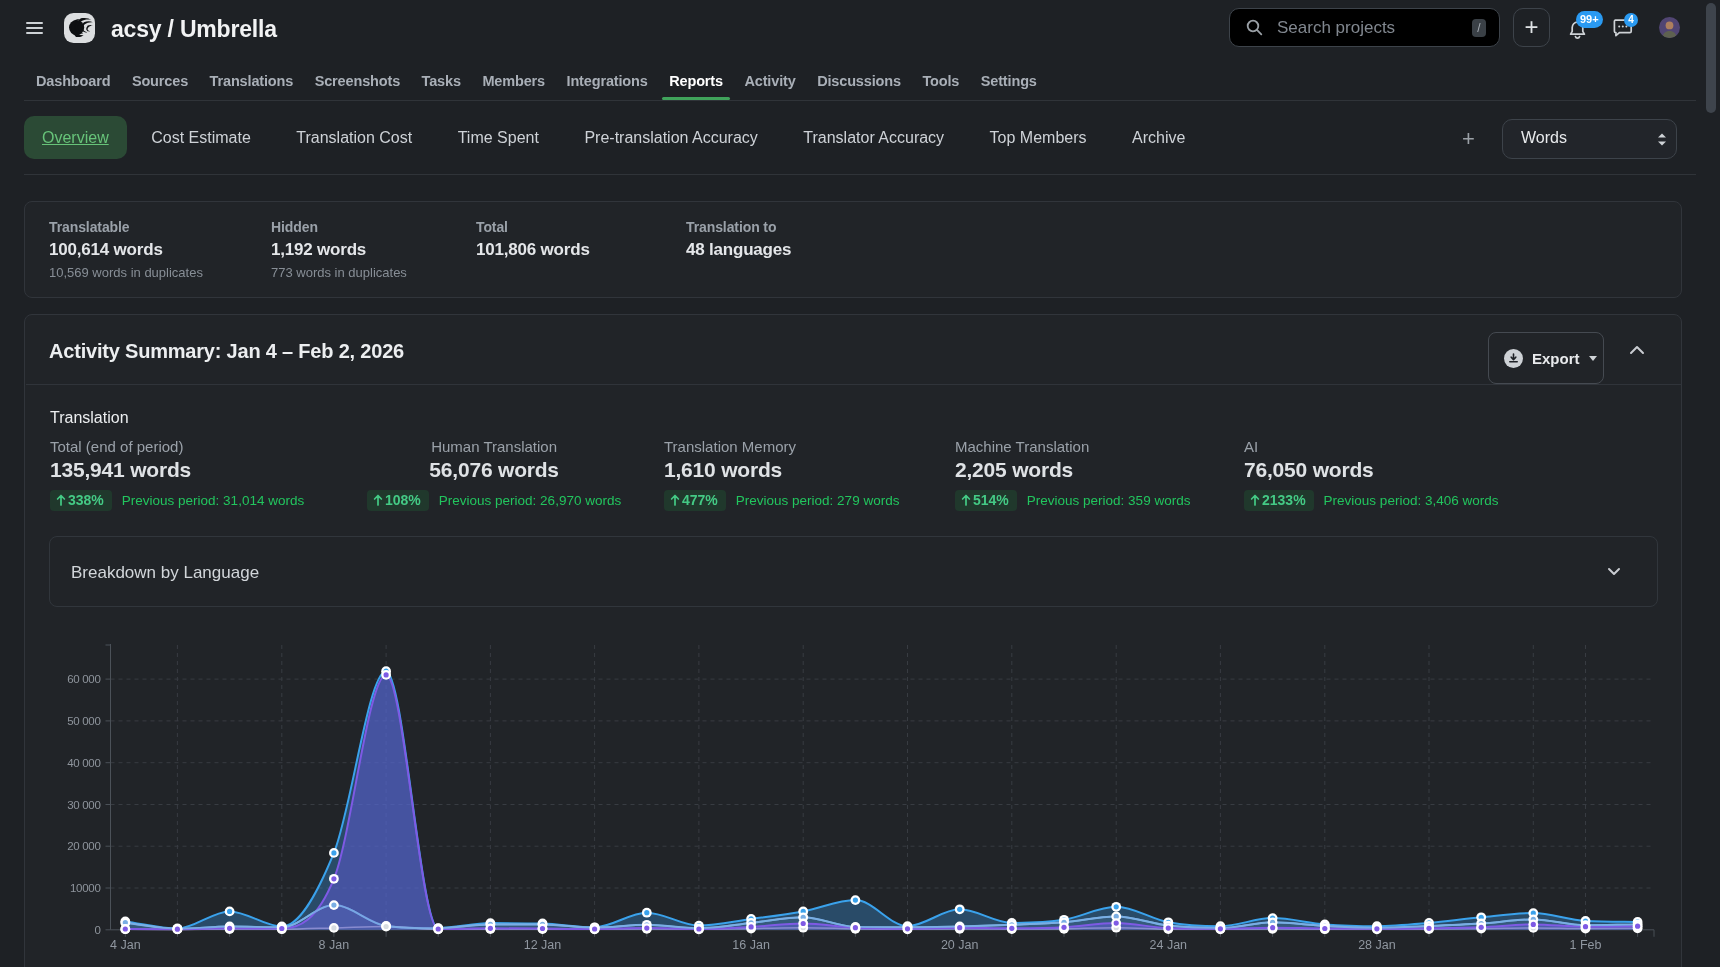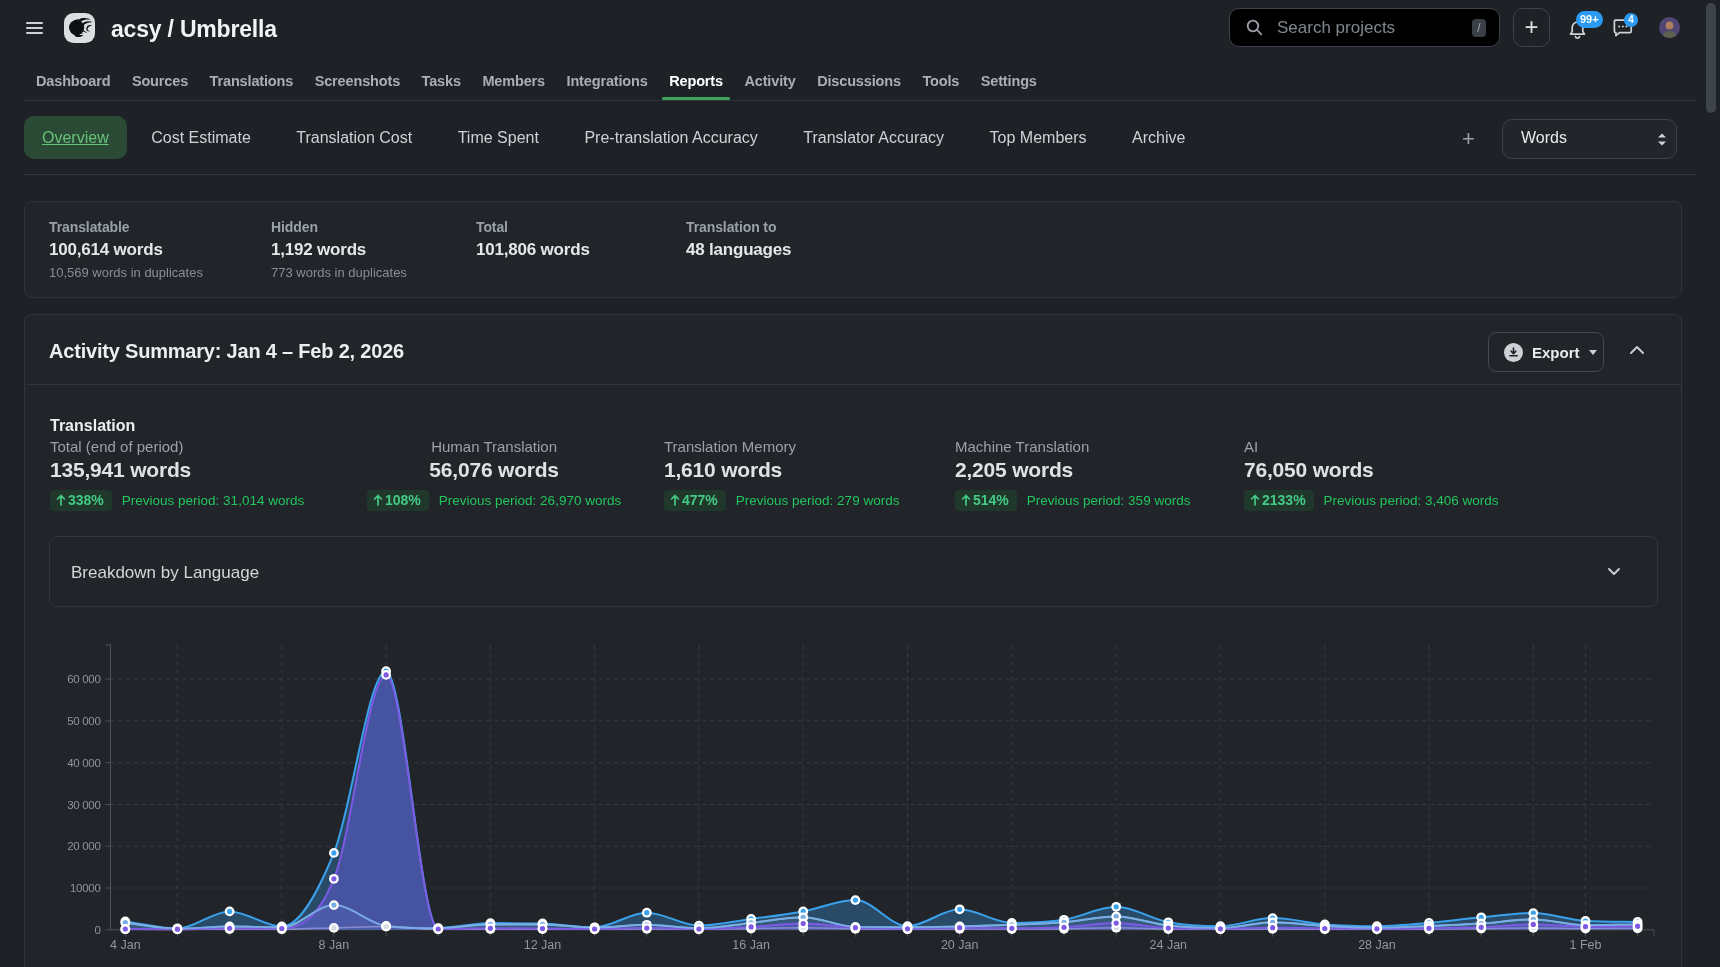--- a/index.html
+++ b/index.html
@@ -37,26 +37,26 @@
 .wordsel .wt { position:absolute; left:18px; top:9px; font-size:16px; color:#e8eaec; }
 
 .card1 { left:24px; top:201px; width:1658px; height:97px; background:#212428; border:1px solid #31353b; border-radius:8px; }
 .scol { position:absolute; top:0; }
 .scol .lb { font-size:14px; font-weight:700; color:#9aa1a9; letter-spacing:-0.1px; margin-top:17px; }
 .scol .vl { font-size:17px; font-weight:700; color:#e4e6e9; margin-top:5px; letter-spacing:-0.2px; }
 .scol .sb { font-size:13px; color:#878e96; margin-top:5px; }
 
 .card2 { left:24px; top:314px; width:1658px; height:700px; background:#212428; border:1px solid #31353b; border-radius:8px; }
 .atitle { left:49px; top:340px; font-size:20px; font-weight:700; color:#eceef0; letter-spacing:-0.2px; }
-.exportbtn { position:absolute; left:1463px; top:17px; width:116px; height:40px; border:1px solid #454a51; border-radius:8px; display:flex; align-items:center; }
+.exportbtn { position:absolute; left:1463px; top:17px; width:116px; height:52px; border:1px solid #454a51; border-radius:8px; display:flex; align-items:center; }
 .exportbtn .ic { width:19px; height:19px; background:#ced2d6; border-radius:50%; margin-left:15px; position:relative; }
 .exportbtn .tx { margin-left:9px; font-size:15px; font-weight:700; color:#e8eaec; }
 .exportbtn .caret { width:0; height:0; border-left:4.5px solid transparent; border-right:4.5px solid transparent; border-top:5px solid #cfd3d7; margin-left:9px; }
 .hdivider { position:absolute; left:1px; top:69px; width:1656px; height:1px; background:#30343a; }
-.theading { position:absolute; left:25px; top:102px; font-size:16px; font-weight:700; color:#eceef0; }
+.theading { position:absolute; left:25px; top:94px; font-size:16px; font-weight:400; color:#eceef0; }
 .tcol { position:absolute; top:0; }
 .tcol .lb { font-size:15px; font-weight:400; color:#9aa1a9; margin-top:123px; }
 .tcol .vl { font-size:21px; font-weight:700; color:#dfe2e5; margin-top:3px; letter-spacing:-0.2px; }
 .badgerow { margin-top:8px; display:flex; align-items:center; height:20px; }
 .gbadge { background:#20382c; color:#44ca85; border-radius:4px; font-size:14px; font-weight:700; height:21px; line-height:21px; padding:0 8px 0 6px; display:inline-flex; align-items:center; }
 .gbadge svg { margin-right:2px; }
 .prev { margin-left:10px; font-size:13.5px; color:#22c55e; }
 .breakdown { position:absolute; left:24px; top:221px; width:1609px; height:71px; border:1px solid #31363c; border-radius:8px; }
 .breakdown .bt { position:absolute; left:21px; top:26px; font-size:17px; color:#d2d6da; }
 .chev { stroke:#c9ccd1; stroke-width:2; fill:none; stroke-linecap:round; stroke-linejoin:round; }

